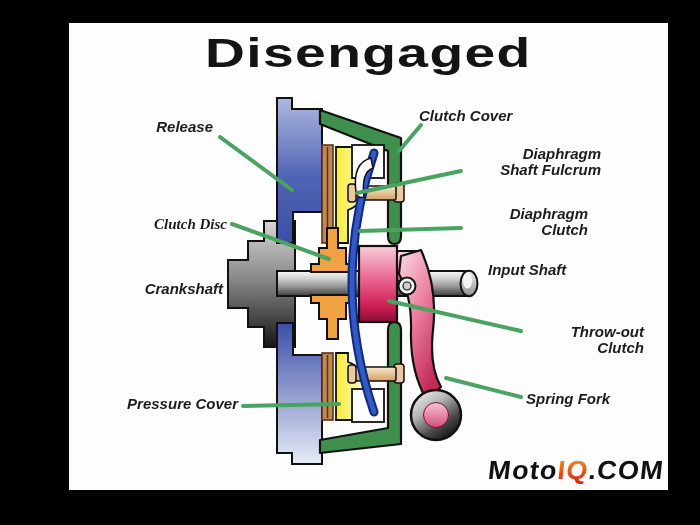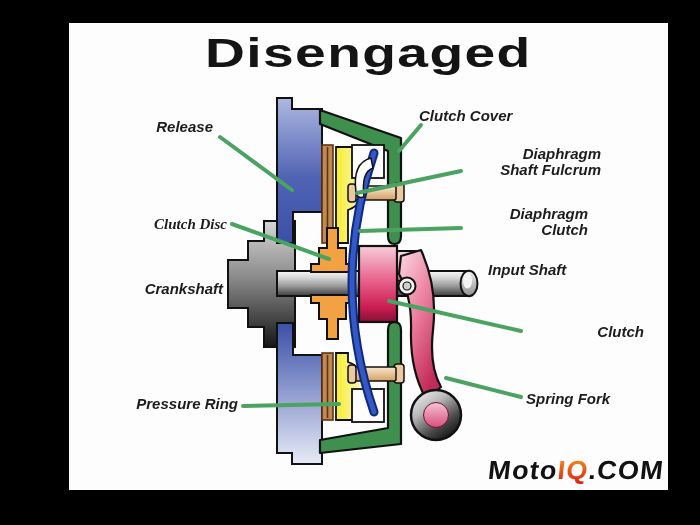--- a/index.html
+++ b/index.html
@@ -39,37 +39,38 @@
 
 <div class="canvas">
 
   <div class="title">
     <span>Disengaged</span>
   </div>
 
   <div class="lbl right" style="right:455px;top:96px;">Release</div>
   <div class="lbl right" style="right:441px;top:193px;font-family:Liberation Serif, serif;">Clutch Disc</div>
   <div class="lbl right" style="right:445px;top:252px;margin-top:6px;">Crankshaft</div>
-  <div class="lbl right" style="right:430px;top:373px;">Pressure Ring</div>
+  <div class="lbl right" style="right:430px;top:373px;">Pressure Cover</div>
 
   <div class="lbl" style="left:350px;top:85px;">Clutch Cover</div>
 
   <div class="lbl center" style="left:372px;top:123px;">
     <div>Diaphragm</div>
     <div>Shaft Fulcrum</div>
   </div>
 
   <div class="lbl center" style="left:359px;top:183px;">
     <div>Diaphragm</div>
     <div>Clutch</div>
   </div>
 
   <div class="lbl" style="left:419px;top:239px;">Input Shaft</div>
 
   <div class="lbl center" style="left:415px;top:301px;">
+    <div>Throw-out</div>
     <div>Clutch</div>
   </div>
 
   <div class="lbl" style="left:457px;top:368px;">Spring Fork</div>
 
   <div class="logo"><span>Moto</span><span class="iq">IQ</span><span>.COM</span></div>
 </div>
 
 <svg class="overlay" width="700" height="525" viewBox="0 0 700 525">
   <defs>

